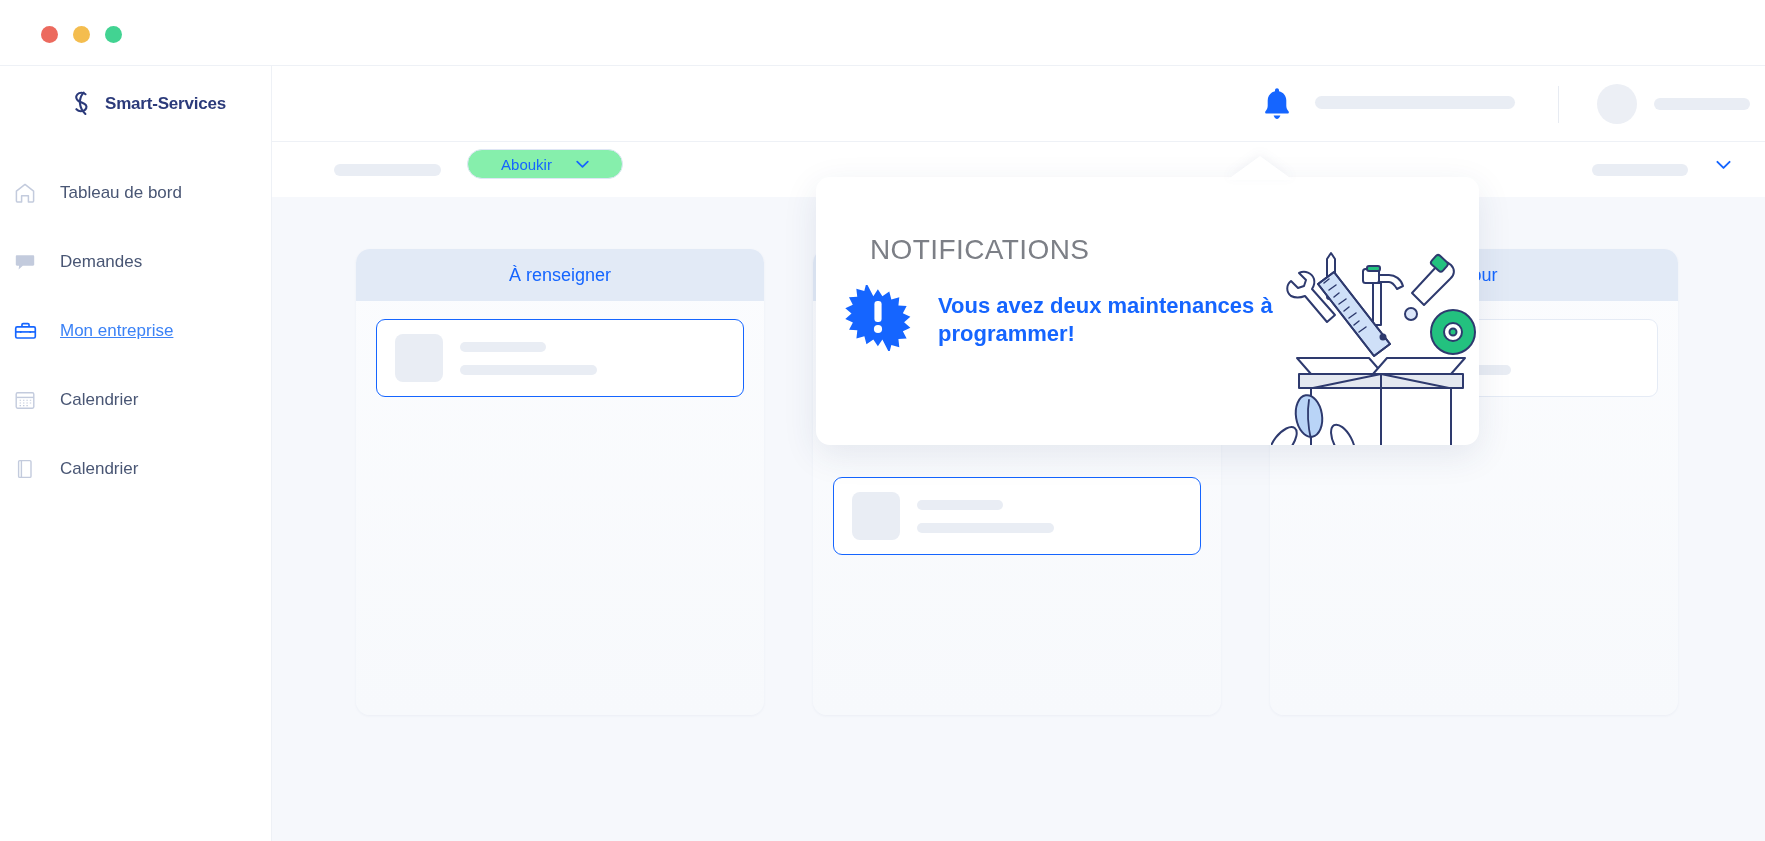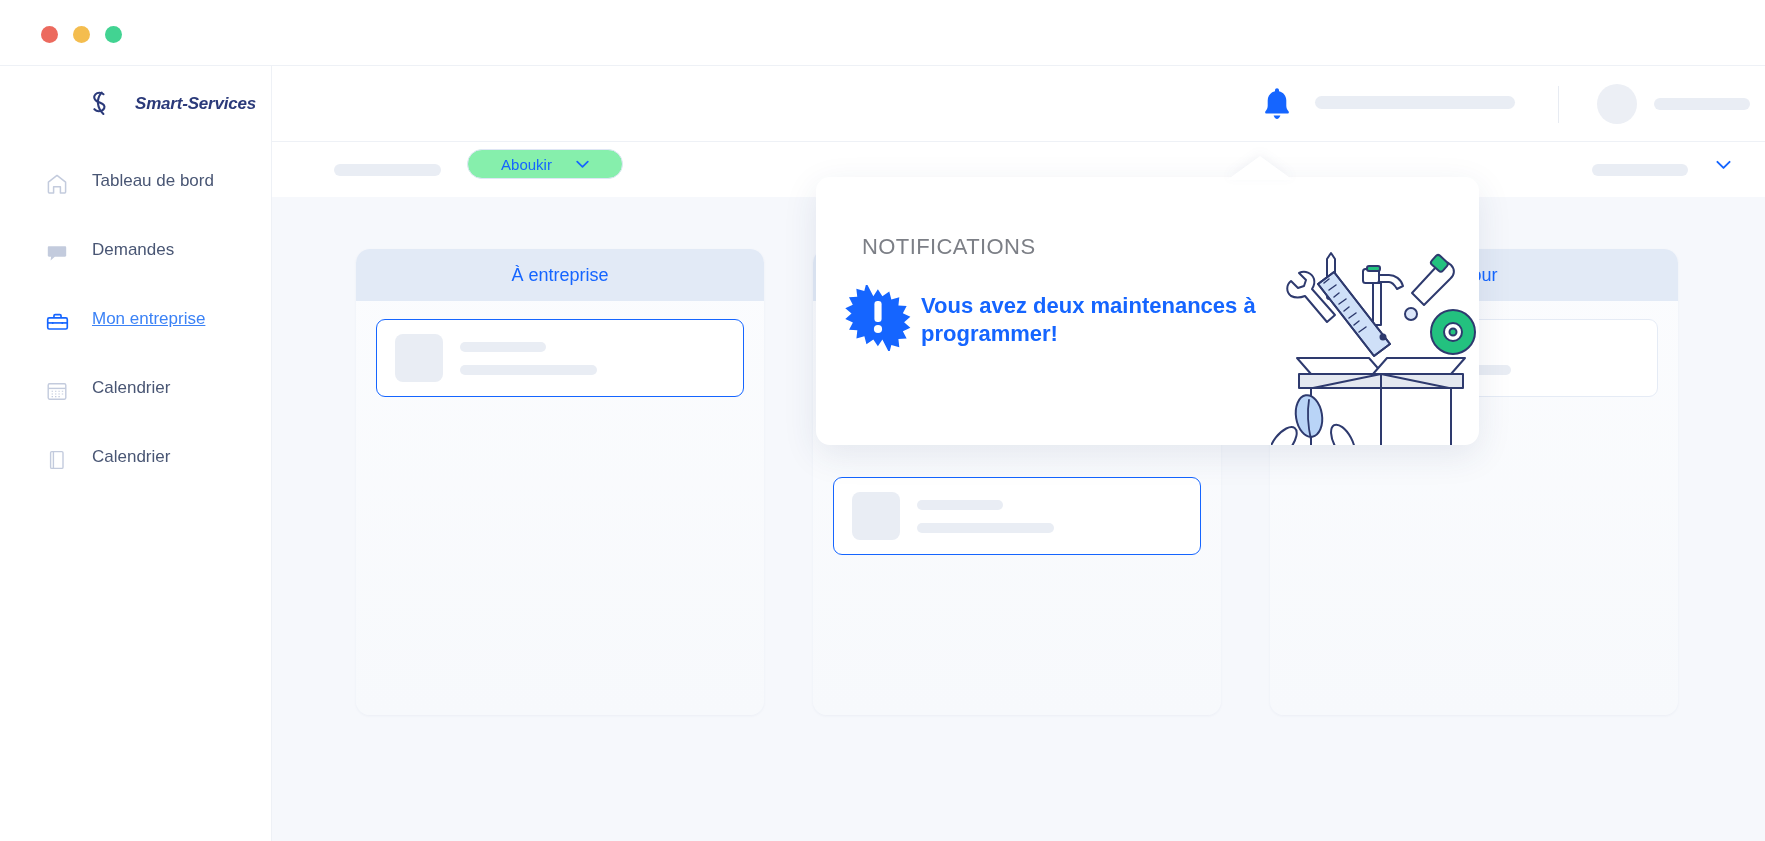--- a/index.html
+++ b/index.html
@@ -35,33 +35,33 @@
 
   
   .sidebar {
     position: absolute; left: 0; top: 66px;
     width: 272px; height: 775px;
     background: #ffffff;
     border-right: 1px solid #eef1f6;
     z-index: 30;
   }
   .brand {
-    position: absolute; left: 88px; top: 25px;
-    display: flex; align-items: center; gap: 25px; font-style: italic;
+    position: absolute; left: 70px; top: 25px;
+    display: flex; align-items: center; gap: 13px;
   }
   .brand-mark { width: 22px; height: 26px; flex: none; }
   .brand-text {
     font-size: 17px; font-weight: bold; color: #2b3croak;
     color: #2b3a7a; letter-spacing: -0.2px;
     white-space: nowrap;
   }
   .nav { position: absolute; left: 0; top: 105px; width: 272px; }
   .nav-item {
-    display: flex; align-items: flex-start;
-    height: 44px; padding-left: 44px;
+    display: flex; align-items: center;
+    height: 44px; padding-left: 12px;
     margin-bottom: 25px;
     cursor: pointer;
   }
   .nav-icon {
     width: 26px; height: 26px; flex: none;
     display: flex; align-items: center; justify-content: center;
     margin-right: 22px;
   }
   .nav-label {
     font-size: 17px; color: #495674; white-space: nowrap;
@@ -189,26 +189,26 @@
   .popup-notch {
     position: absolute; left: 1227px; top: 156px;
     width: 0; height: 0;
     border-left: 33px solid transparent;
     border-right: 33px solid transparent;
     border-bottom: 24px solid #ffffff;
     z-index: 61;
     filter: drop-shadow(0 -3px 5px rgba(38,60,110,.05));
   }
   .popup-title {
-    position: absolute; left: 46px; top: 57px;
-    font-size: 22px; color: #7c7f86; letter-spacing: .4px;
+    position: absolute; left: 54px; top: 57px;
+    font-size: 28px; color: #7c7f86; letter-spacing: .4px;
   }
   .popup-row {
     position: absolute; left: 29px; top: 108px;
-    display: flex; align-items: flex-start; gap: 10px;
+    display: flex; align-items: flex-start; gap: 27px;
     cursor: pointer;
   }
   .burst { width: 66px; height: 66px; flex: none; }
   .popup-msg {
     font-size: 22px; font-weight: bold; color: #1565ff;
     line-height: 1.28; max-width: 360px;
     padding-top: 7px;
   }
   .popup-illus {
     position: absolute; right: -2px; bottom: -10px;
@@ -328,21 +328,21 @@
     <div class="skeleton sub-right-skel"></div>
     <svg class="sub-right-chev" width="15" height="10" viewBox="0 0 15 10">
       <path d="M1.4 1.8 7.5 7.9l6.1-6.1" fill="none" stroke="#1565ff" stroke-width="1.9" stroke-linecap="round" stroke-linejoin="round"></path>
     </svg>
   </div>
 
   <main class="board">
 
     <section class="column col-1">
       <div class="col-head">
-        <span class="col-head-text">À entreprise</span>
+        <span class="col-head-text">À renseigner</span>
       </div>
       <div class="col-body">
         <div class="task-card">
           <div class="card-thumb"></div>
           <div class="card-lines">
             <div class="skeleton card-line-1"></div>
             <div class="skeleton card-line-2"></div>
           </div>
         </div>
       </div>

